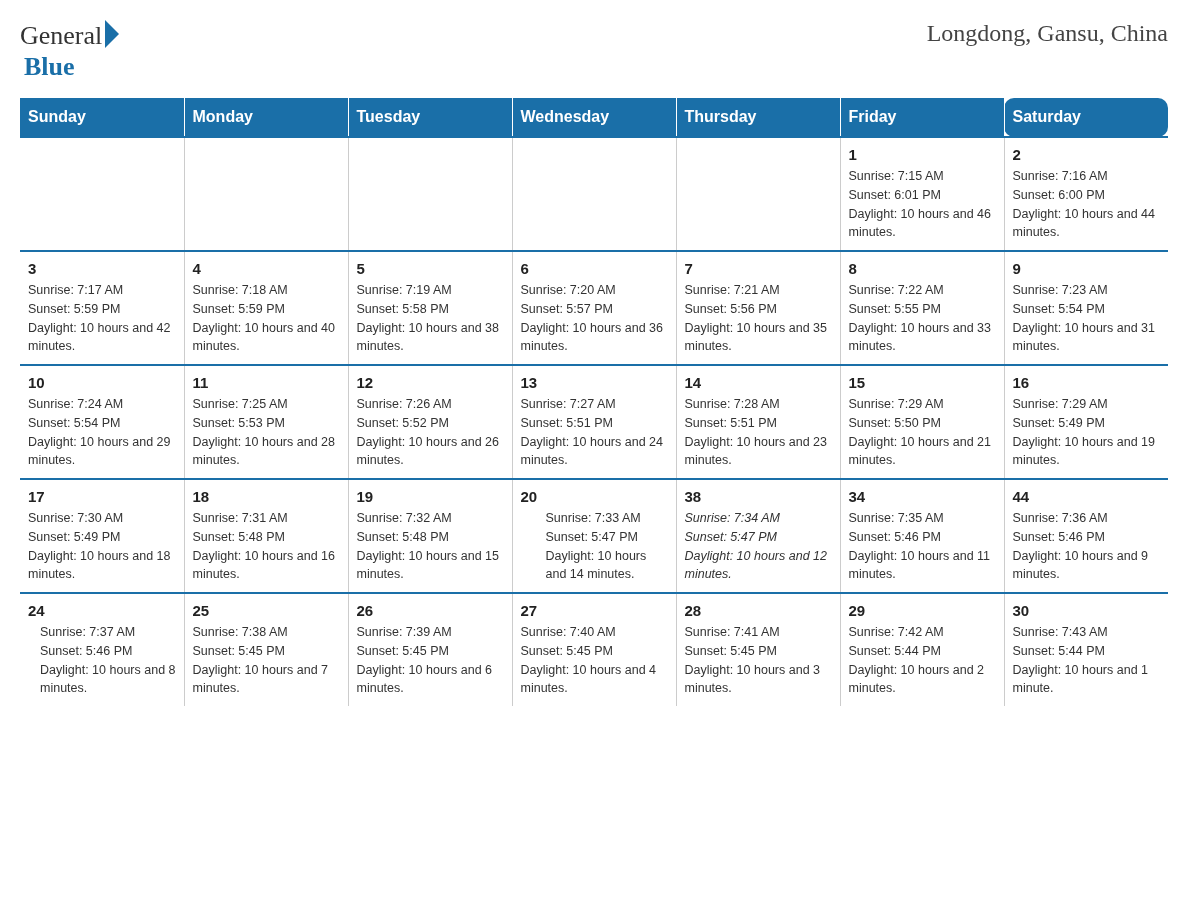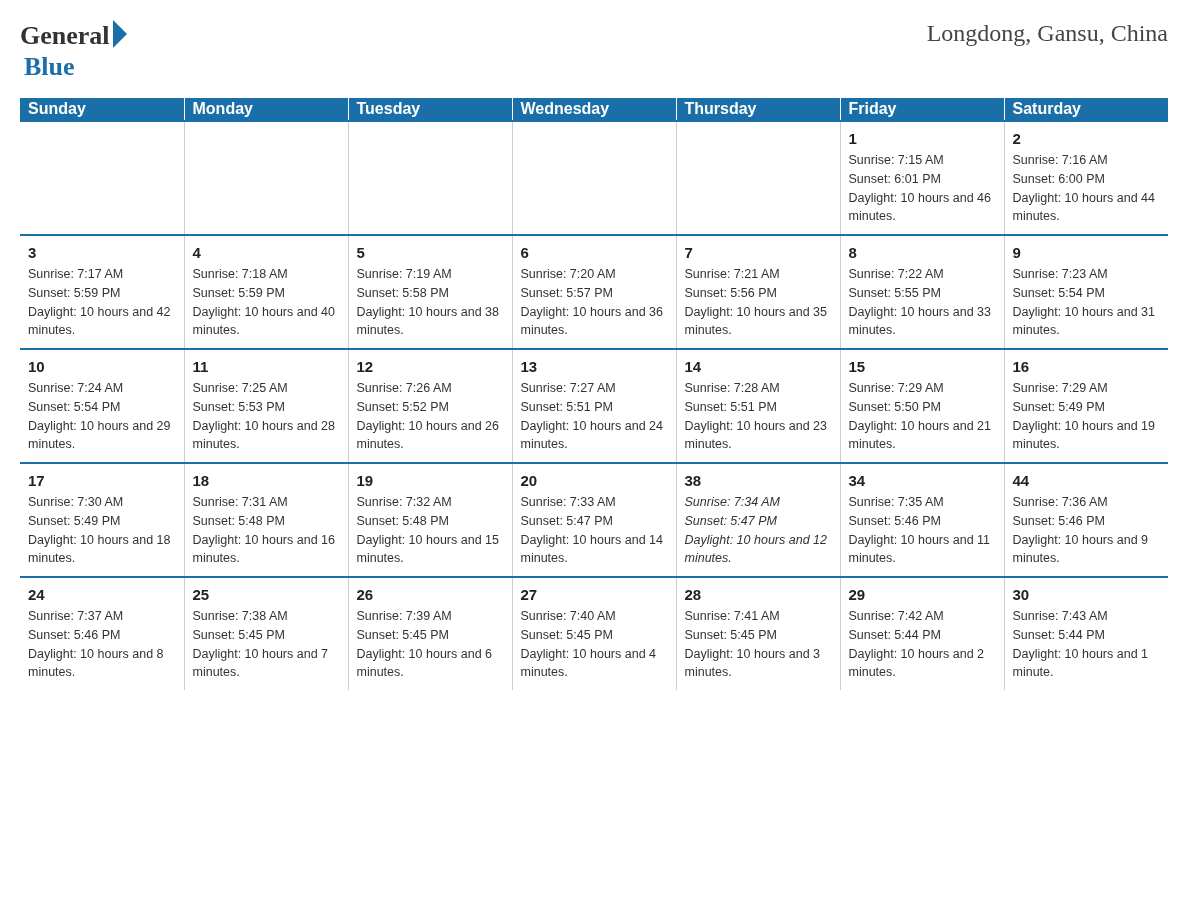--- a/index.html
+++ b/index.html
@@ -20,21 +20,21 @@
       display: flex;
       flex-direction: column;
       align-items: flex-start;
     }
     .logo-top {
       display: flex;
       align-items: center;
     }
     .logo-general {
       font-size: 26px;
-      font-weight: bold;
+      font-weight: normal;
       color: #333;
       font-family: Georgia, serif;
     }
     .logo-triangle {
       width: 0;
       height: 0;
       border-left: 14px solid #1a6fa8;
       border-top: 14px solid transparent;
       border-bottom: 14px solid transparent;
       margin-left: 3px;
@@ -66,26 +66,27 @@
       width: 100%;
       border-collapse: collapse;
     }
     thead tr {
       background-color: #1a6fa8;
     }
     thead th {
       color: #fff;
       font-size: 16px;
       font-weight: bold;
-      padding: 2px 8px;
+      padding: 10px 8px;
       text-align: left;
       border-right: 1px solid #fff;
     }
     thead th:last-child {
       border-right: none;
+      border-radius: 10px;
     }
     tbody tr {
       border-top: 2px solid #1a6fa8;
     }
     tbody td {
       vertical-align: top;
       padding: 8px;
       font-size: 13px;
       color: #333;
       border-right: 1px solid #ccc;
@@ -261,21 +262,21 @@
 Daylight: 10 hours and 16 minutes.</div>
         </td>
         <td>
           <span class="day-num">19</span>
           <div class="day-info" style="white-space: pre-line;">Sunrise: 7:32 AM
 Sunset: 5:48 PM
 Daylight: 10 hours and 15 minutes.</div>
         </td>
         <td>
           <span class="day-num">20</span>
-          <div class="day-info" style="white-space: pre-line;">Sunrise: 7:33 AM
+          <div class="day-info" style="white-space: pre-line; margin-left: 25px;">Sunrise: 7:33 AM
 Sunset: 5:47 PM
 Daylight: 10 hours and 14 minutes.</div>
         </td>
         <td>
           <span class="day-num">38</span>
           <div class="day-info" style="white-space: pre-line; font-style: italic;">Sunrise: 7:34 AM
 Sunset: 5:47 PM
 Daylight: 10 hours and 12 minutes.</div>
         </td>
         <td>
@@ -287,21 +288,21 @@
         <td>
           <span class="day-num">44</span>
           <div class="day-info" style="white-space: pre-line;">Sunrise: 7:36 AM
 Sunset: 5:46 PM
 Daylight: 10 hours and 9 minutes.</div>
         </td>
       </tr>
       <tr>
         <td>
           <span class="day-num">24</span>
-          <div class="day-info" style="white-space: pre-line;">Sunrise: 7:37 AM
+          <div class="day-info" style="white-space: pre-line; margin-left: 12px;">Sunrise: 7:37 AM
 Sunset: 5:46 PM
 Daylight: 10 hours and 8 minutes.</div>
         </td>
         <td>
           <span class="day-num">25</span>
           <div class="day-info" style="white-space: pre-line;">Sunrise: 7:38 AM
 Sunset: 5:45 PM
 Daylight: 10 hours and 7 minutes.</div>
         </td>
         <td>

